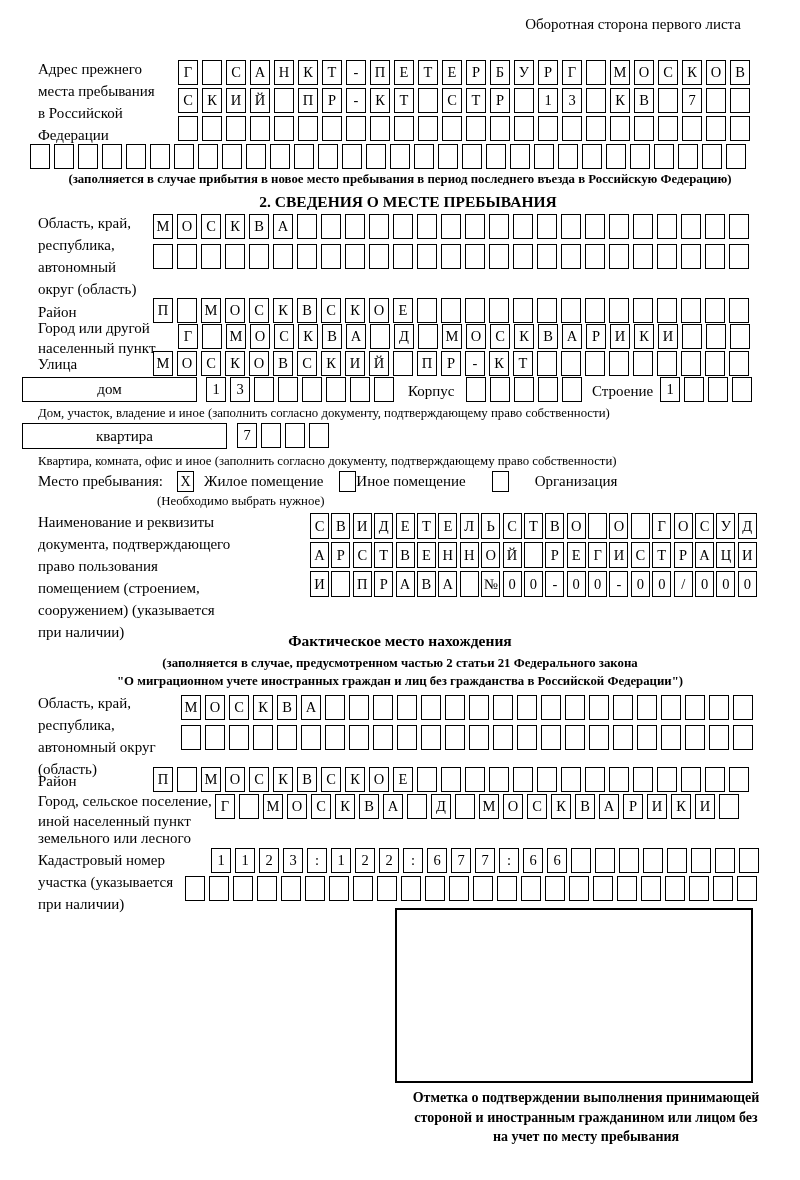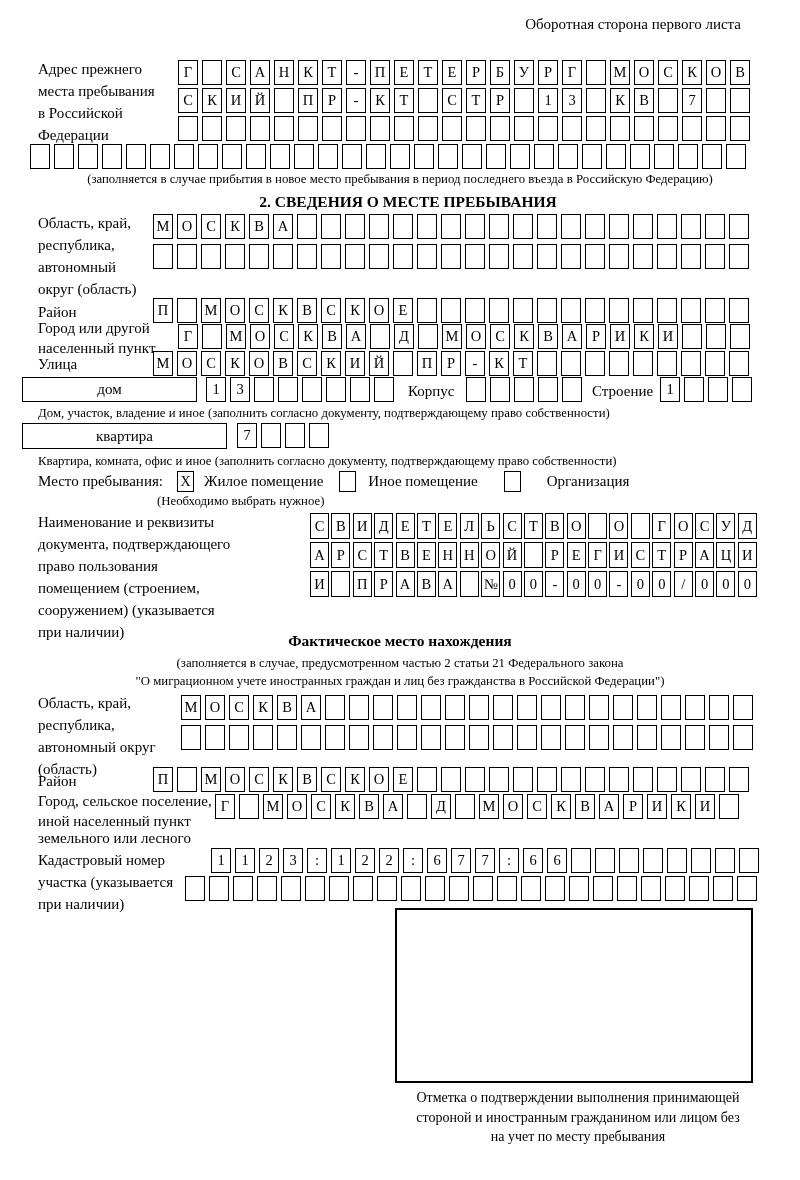--- a/index.html
+++ b/index.html
@@ -7,21 +7,21 @@
   body {
     width: 800px; height: 1180px;
     position: relative;
     font-family: "Liberation Serif", "DejaVu Serif", serif;
     color: #000;
     overflow: hidden;
   }
   .abs { position: absolute; }
   .lbl { font-size: 15px; line-height: 22px; }
   .cap { font-size: 12.8px; }
-  .center { text-align: center; }
+  .center { text-align: center; font-weight: bold; }
   .bold { font-weight: bold; }
 
   
   .boxrow { position: absolute; display: flex; gap: 4px; }
   .cell {
     width: 20px; height: 25px;
     border: 1.6px solid #000;
     display: flex; align-items: center; justify-content: center;
     font-size: 14.5px;
     background: #fff;
@@ -65,21 +65,21 @@
   .rowD1 { left:237px; top:423px; }
   #captionD { left:38px; top:454px; }
 
   
   #stay-row { left:38px; top:471px; width:720px; display:flex; align-items:center; font-size:15px;text-align:right; }
   .chk { width:17px; height:21px; border:1.6px solid #000; display:inline-flex;
     align-items:center; justify-content:center; font-size:14px; flex:none; }
   #chk1 { margin-left:14px; }
   #opt1 { margin-left:10px; }
   #chk2 { margin-left:16px; }
-  #opt2 { margin-left:12px; }
+  #opt2 { }
   #chk3 { margin-left:26px; }
   #opt3 { margin-left:26px; }
   #captionE { left:157px; top:494px; }
 
   #doc-label { left:38px; top:511px; width:265px; }
   .rowF1 { left:310px; top:513px; }
   .rowF2 { left:310px; top:542px; }
   .rowF3 { left:310px; top:571px; }
 
   #actual-title { left:0; top:632px; width:800px; font-size:15.5px; }
@@ -91,21 +91,21 @@
   .rowG2 { left:181px; top:725px; }
   #district2-label { left:38px; top:770px; }
   .rowG3 { left:153px; top:767px; }
   #settle-label { left:38px; top:791px; width:180px; line-height:20px; }
   .rowG4 { left:215px; top:794px; }
   #cad-label { left:38px; top:827px; width:180px; }
   .rowG5 { left:211px; top:848px; }
   .rowG6 { left:185px; top:876px; }
 
   #stamp-box { left:395px; top:908px; width:358px; height:175px; border:2px solid #000; background:#fff; }
-  #stamp-caption { left:392px; top:1088px; width:372px; font-size:14px; line-height:19.5px; }
+  #stamp-caption { left:400px; top:1088px; width:372px; font-size:14px; line-height:19.5px; }
 
   #header-note { right:59px; top:16px; font-size:15px; }
 </style>
 </head>
 <body>
 
 <div class="abs" id="header-note">Оборотная сторона первого листа</div>
 
 <div class="abs lbl" id="prev-label">
   <div>Адрес прежнего</div>

